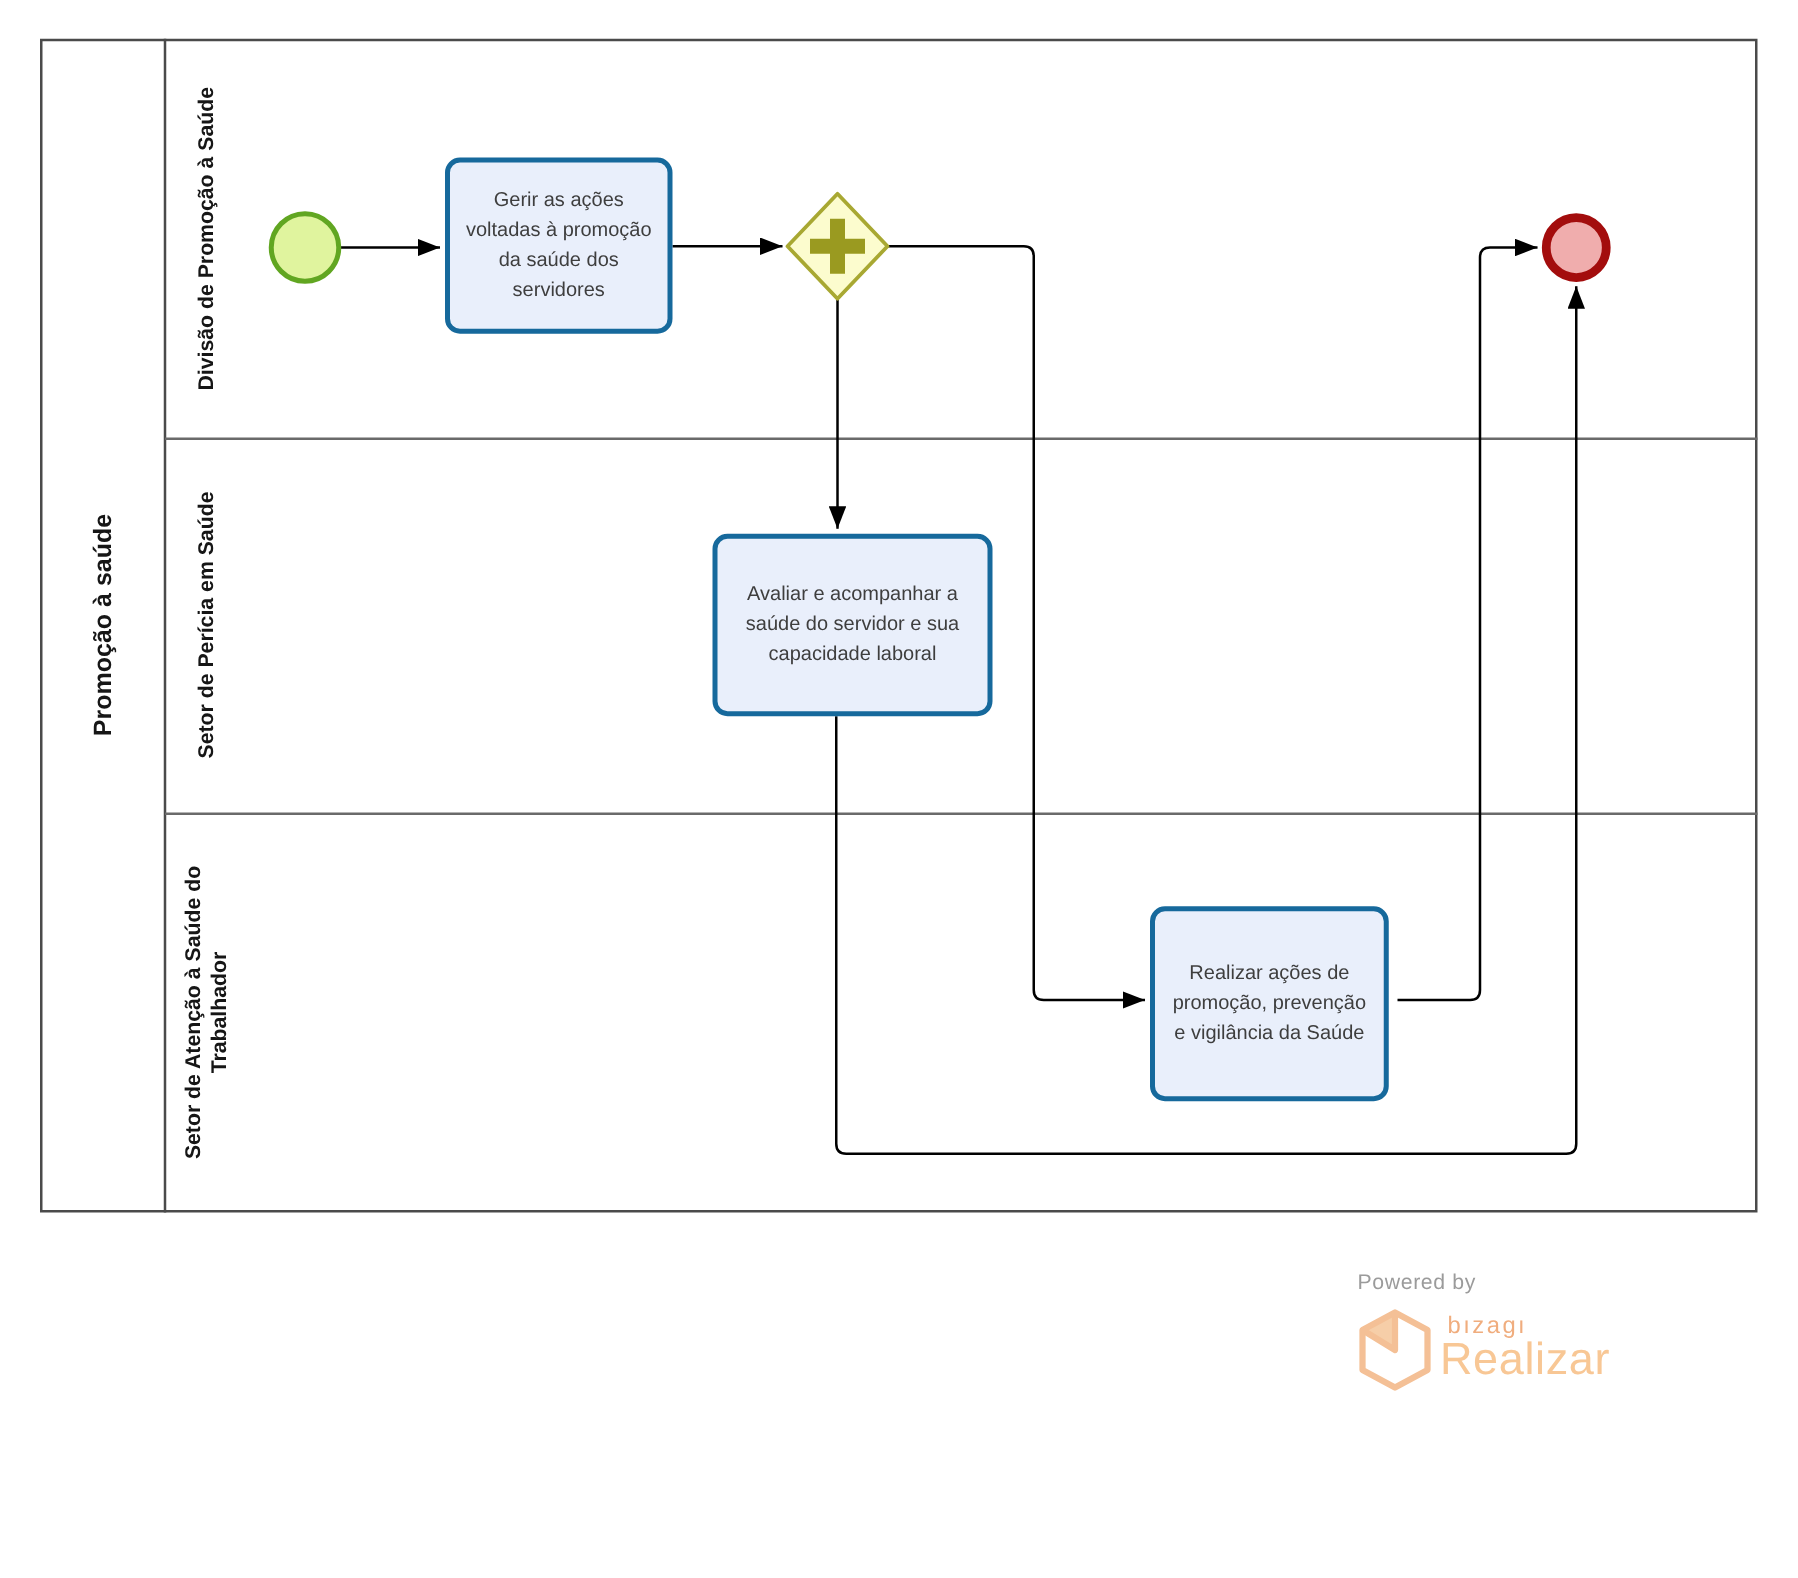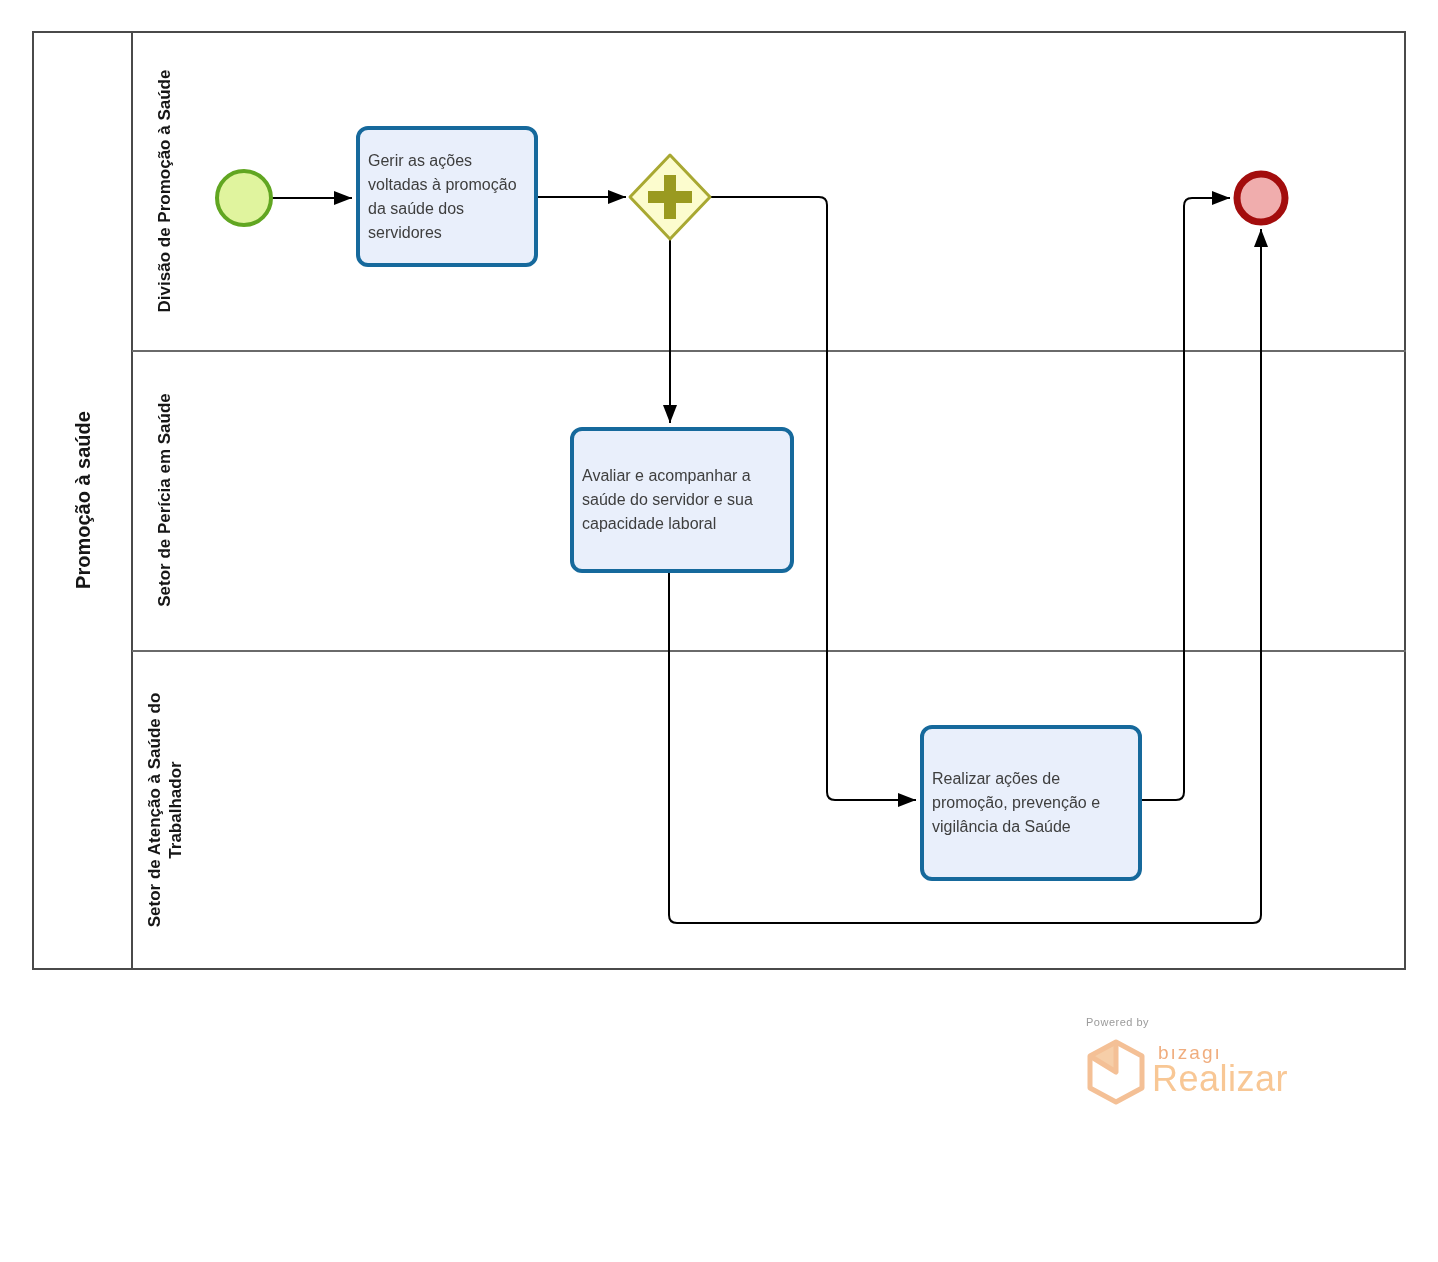--- a/index.html
+++ b/index.html
@@ -26,29 +26,29 @@
   svg.flow-layer{position:absolute;left:0;top:0;}
   .seq-flow{stroke:var(--flow,#000000);stroke-width:2;fill:none;}
   .start-ev{fill:var(--start-fill,#E0F49E);stroke:var(--start-stroke,#61A621);stroke-width:4;}
   .end-ev{fill:var(--end-fill,#F0ADAD);stroke:var(--end-stroke,#A30D0D);stroke-width:7;}
   .gw{fill:var(--gateway-fill,#FCFCCE);stroke:var(--gateway-stroke,#A8A832);stroke-width:3;stroke-linejoin:round;}
   .gw-plus{fill:var(--gateway-plus,#9A9A20);}
   .arrow-head{fill:var(--flow,#000000);}
 
   .task{position:absolute;background:var(--task-fill,#E9EFFB);
         border:4px solid var(--task-stroke,#16699C);border-radius:12px;
-        display:flex;align-items:center;justify-content:center;text-align:left;
+        display:flex;align-items:center;justify-content:center;text-align:center;
         font-size:16px;color:#3e3e3e;line-height:1.5;padding:4px 8px;box-sizing:border-box;}
   .task-1{left:356px;top:126px;width:182px;height:141px;}
   .task-2{left:570px;top:427px;width:224px;height:146px;}
-  .task-3{left:920px;top:725px;width:222px;height:156px;}
+  .task-3{left:920px;top:725px;width:191px;height:156px;}
 
   
   .footer{position:absolute;left:1086px;top:1016px;width:280px;}
-  .powered-by{font-size:11px;color:var(--muted-gray,#9B9B9B);letter-spacing:0.5px;}
+  .powered-by{font-size:17px;color:var(--muted-gray,#9B9B9B);letter-spacing:0.5px;}
   .brand-row{position:relative;margin-top:8px;height:80px;}
   .box-icon{position:absolute;left:0;top:2px;}
   .brand-word{position:absolute;left:72px;top:6px;font-size:19px;letter-spacing:2px;
               color:var(--brand-orange,#F0AD7E);}
   .product-word{position:absolute;left:66px;top:22px;font-size:36px;
                 color:var(--brand-light,#F8C795);letter-spacing:0.5px;}
 </style>
 </head>
 <body>
 

